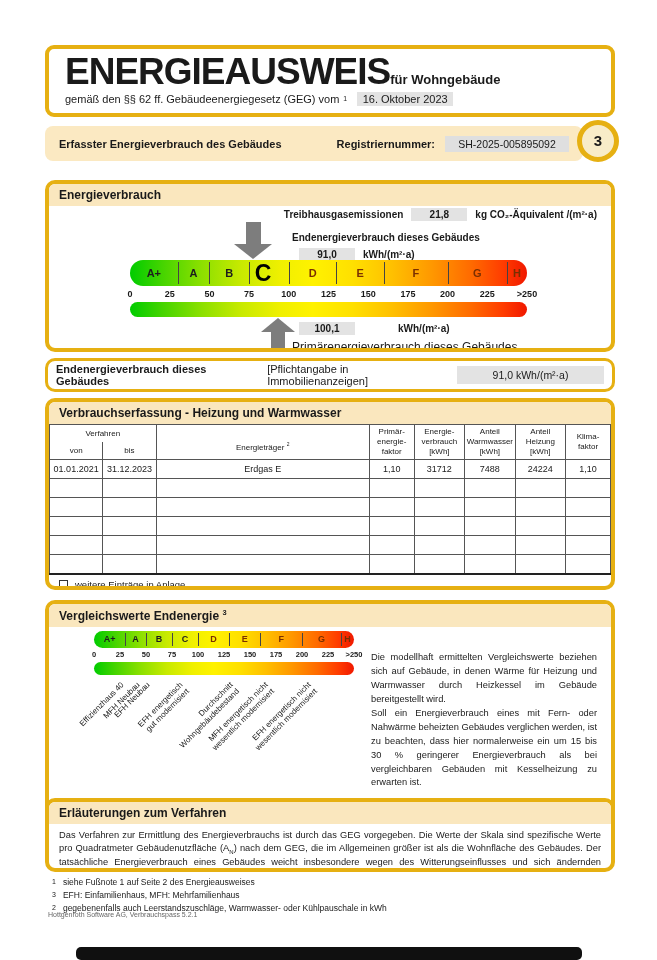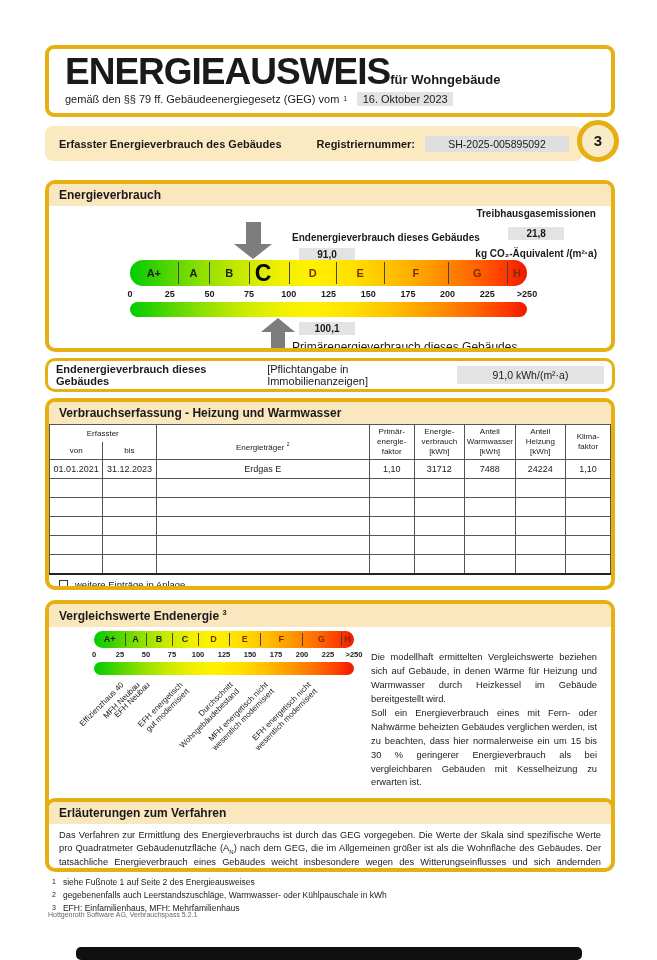--- a/index.html
+++ b/index.html
@@ -17,34 +17,34 @@
   .main-title { font-size:37px; font-weight:bold; letter-spacing:-1px; line-height:1.05; }
   .sub-title { font-size:13px; font-weight:bold; }
   .law-row { font-size:11px; margin-top:0px; display:flex; align-items:center; gap:4px; }
   .date-box { width:96px; font-size:11px; padding:1px 0; margin-left:6px; }
 
   
   .reg-bar { position:absolute; left:45px; top:126px; width:538px; height:35px;
     background:#fbe9c2; border-radius:8px; display:flex; align-items:center; padding:0 14px; }
   .reg-bar .lbl { font-size:11px; font-weight:bold; }
   .reg-right { margin-left:auto; display:flex; align-items:center; gap:10px; }
-  .reg-box { width:144px; font-size:10.5px; padding:2px 0; background:#dfdfdf; }
+  .reg-box { width:124px; font-size:10.5px; padding:2px 0; background:#dfdfdf; }
   .page-badge { position:absolute; left:577px; top:120px; width:42px; height:42px;
     border:5px solid #e6b012; border-radius:50%; background:#f8ecc8;
     font-size:15px; font-weight:bold; text-align:center; line-height:32px; }
 
   
   .section { position:absolute; left:45px; width:570px; border:4px solid #e6b012;
     border-radius:10px; background:#fff; overflow:hidden; }
   .section-title { background:#fae7be; font-size:12px; font-weight:bold; padding:4px 10px; }
 
   
   .energy-section { top:180px; height:172px; }
   .energy-body { position:relative; height:142px; font-size:10px; }
-  .ghg-row, .val-row { position:absolute; display:flex; align-items:center; gap:8px;flex-direction:column; }
+  .ghg-row, .val-row { position:absolute; display:flex; align-items:center; gap:8px; }
   .ghg-row { top:2px; right:14px; }
   .val-box { width:56px; font-weight:bold; padding:1px 0; font-size:10px; }
   .unit { font-weight:bold; font-size:10px; }
   .small-lbl { font-weight:bold; font-size:10px; }
   .end-label { position:absolute; left:243px; top:26px; font-weight:bold; font-size:10px; }
   .end-value-row { left:250px; top:42px; }
   .primary-value-row { left:250px; top:116px;gap:43px; }
   .primary-label { position:absolute; left:243px; top:134px; font-weight:normal; font-size:12px; }
 
   .arrow-down { position:absolute; left:185px; top:16px; width:38px; }
@@ -120,21 +120,21 @@
 <body>
 
 <div class="page">
 
   <div class="header-box">
     <div class="title-row">
       <span class="main-title">ENERGIEAUSWEIS</span>
       <span class="sub-title">für Wohngebäude</span>
     </div>
     <div class="law-row">
-      <span>gemäß den §§ 79 ff. Gebäudeenergiegesetz (GEG) vom</span>
+      <span>gemäß den §§ 62 ff. Gebäudeenergiegesetz (GEG) vom</span>
       <sup>1</sup>
       <span class="gray-box date-box">16. Oktober 2023</span>
     </div>
   </div>
 
   <div class="reg-bar">
     <span class="lbl">Erfasster Energieverbrauch des Gebäudes</span>
     <span class="reg-right">
       <span class="lbl">Registriernummer:</span>
       <span class="gray-box reg-box">SH-2025-005895092</span>
@@ -222,21 +222,21 @@
           <col style="width:9.5%">
           <col style="width:38%">
           <col style="width:8%">
         <col style="width:9%">
           <col style="width:9%">
           <col style="width:9%">
           <col style="width:8%">
       </colgroup>
       <thead>
         <tr>
-          <th colspan="2" class="no-b">Erfasster</th>
+          <th colspan="2" class="no-b">Verfahren</th>
           <th rowspan="2">
             <span>Energieträger</span> <sup>2</sup>
           </th>
           <th rowspan="2">Primär-
 energie-
 faktor</th>
           <th rowspan="2">Energie-
 verbrauch
 [kWh]</th>
           <th rowspan="2">Anteil
@@ -388,25 +388,25 @@
       <span>Das Verfahren zur Ermittlung des Energieverbrauchs ist durch das GEG vorgegeben. Die Werte der Skala sind spezifische Werte pro Quadratmeter Gebäudenutzfläche (A</span><sub>N</sub><span>) nach dem GEG, die im Allgemeinen größer ist als die Wohnfläche des Gebäudes. Der tatsächliche Energieverbrauch eines Gebäudes weicht insbesondere wegen des Witterungseinflusses und sich ändernden Nutzerverhaltens vom angegebenen Energieverbrauch ab.</span>
     </div>
   </div>
 
   <div class="footnotes">
     <div class="fn">
         <sup>1</sup>
         <span>siehe Fußnote 1 auf Seite 2 des Energieausweises</span>
       </div>
     <div class="fn">
+        <sup>3</sup>
+        <span>EFH: Einfamilienhaus, MFH: Mehrfamilienhaus</span>
+      </div>
+    <div class="fn">
         <sup>2</sup>
         <span>gegebenenfalls auch Leerstandszuschläge, Warmwasser- oder Kühlpauschale in kWh</span>
       </div>
-    <div class="fn">
-        <sup>3</sup>
-        <span>EFH: Einfamilienhaus, MFH: Mehrfamilienhaus</span>
-      </div>
   </div>
 
   <div class="footer-line">Hottgenroth Software AG, Verbrauchspass 5.2.1</div>
 
   <div class="bottom-bar"></div>
 </div>
 
 </body></html>

